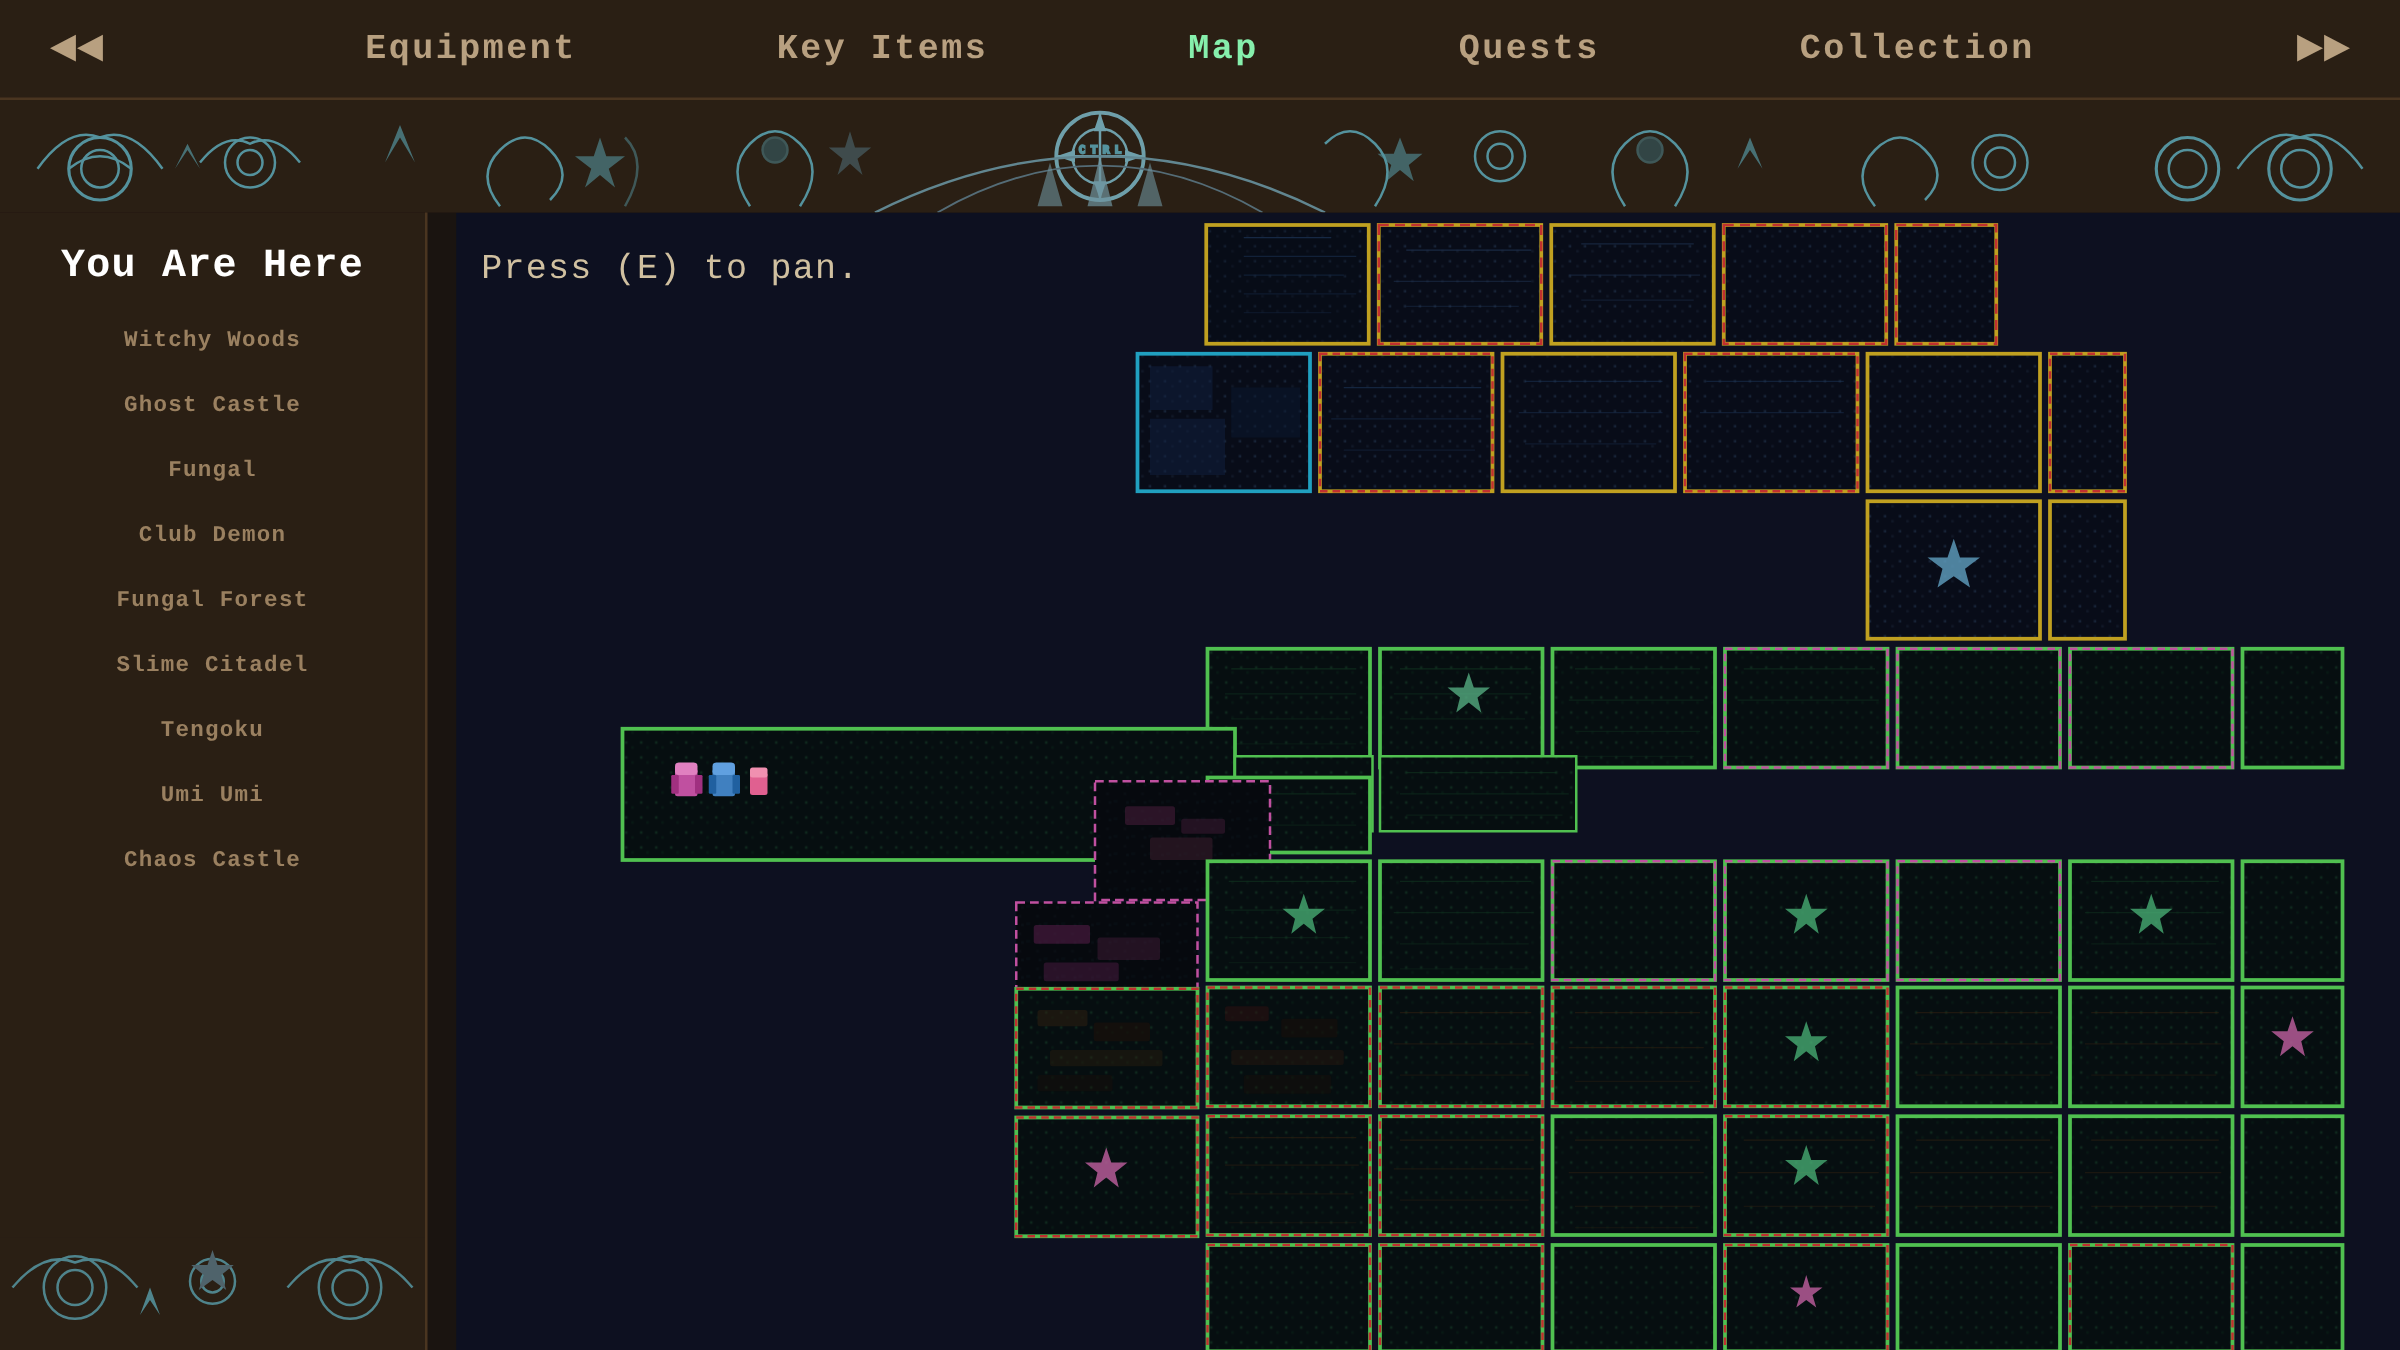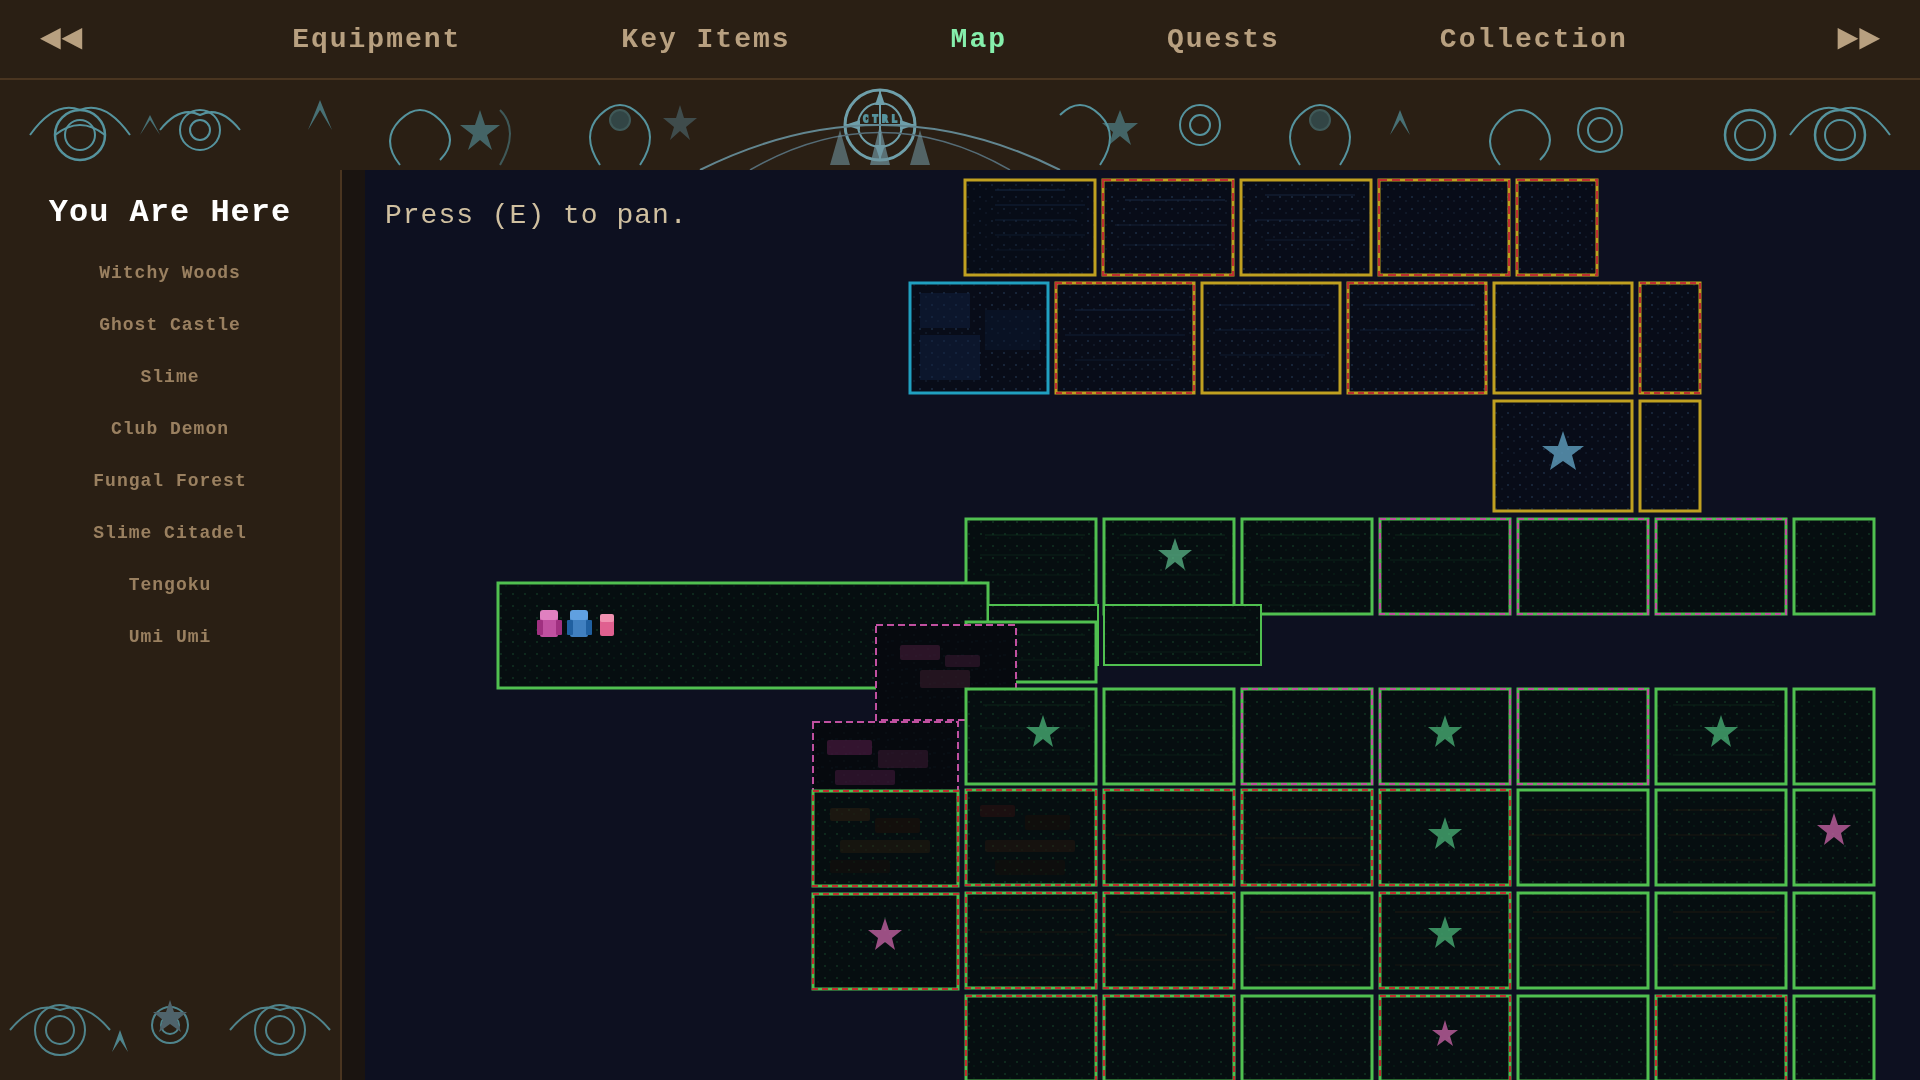--- a/index.html
+++ b/index.html
@@ -243,26 +243,27 @@
       </g>
     </svg>
   </div>
 
   <div class="sidebar-divider"></div>
 
   <div class="sidebar">
     <div class="sidebar-item highlight">You Are Here</div>
     <div class="sidebar-item">Witchy Woods</div>
     <div class="sidebar-item">Ghost Castle</div>
-    <div class="sidebar-item">Slime</div>
+    <div class="sidebar-item">Fungal</div>
     <div class="sidebar-item">Club Demon</div>
     <div class="sidebar-item">Fungal Forest</div>
     <div class="sidebar-item">Slime Citadel</div>
     <div class="sidebar-item">Tengoku</div>
     <div class="sidebar-item">Umi Umi</div>
+    <div class="sidebar-item">Chaos Castle</div>
 
     <svg style="position:absolute;bottom:0;left:0;width:340px;height:90px" viewBox="0 0 340 90" xmlns="http://www.w3.org/2000/svg">
       <rect width="340" height="90" fill="#2a1f14"></rect>
       <g fill="none" stroke="#60b0c0" stroke-width="2" opacity="0.7">
         <circle cx="60" cy="40" r="25"></circle>
         <circle cx="60" cy="40" r="14"></circle>
         <path d="M10,40 Q35,10 60,20 Q85,10 110,40"></path>
         <circle cx="170" cy="35" r="18"></circle>
         <circle cx="170" cy="35" r="9"></circle>
         <circle cx="280" cy="40" r="25"></circle>

